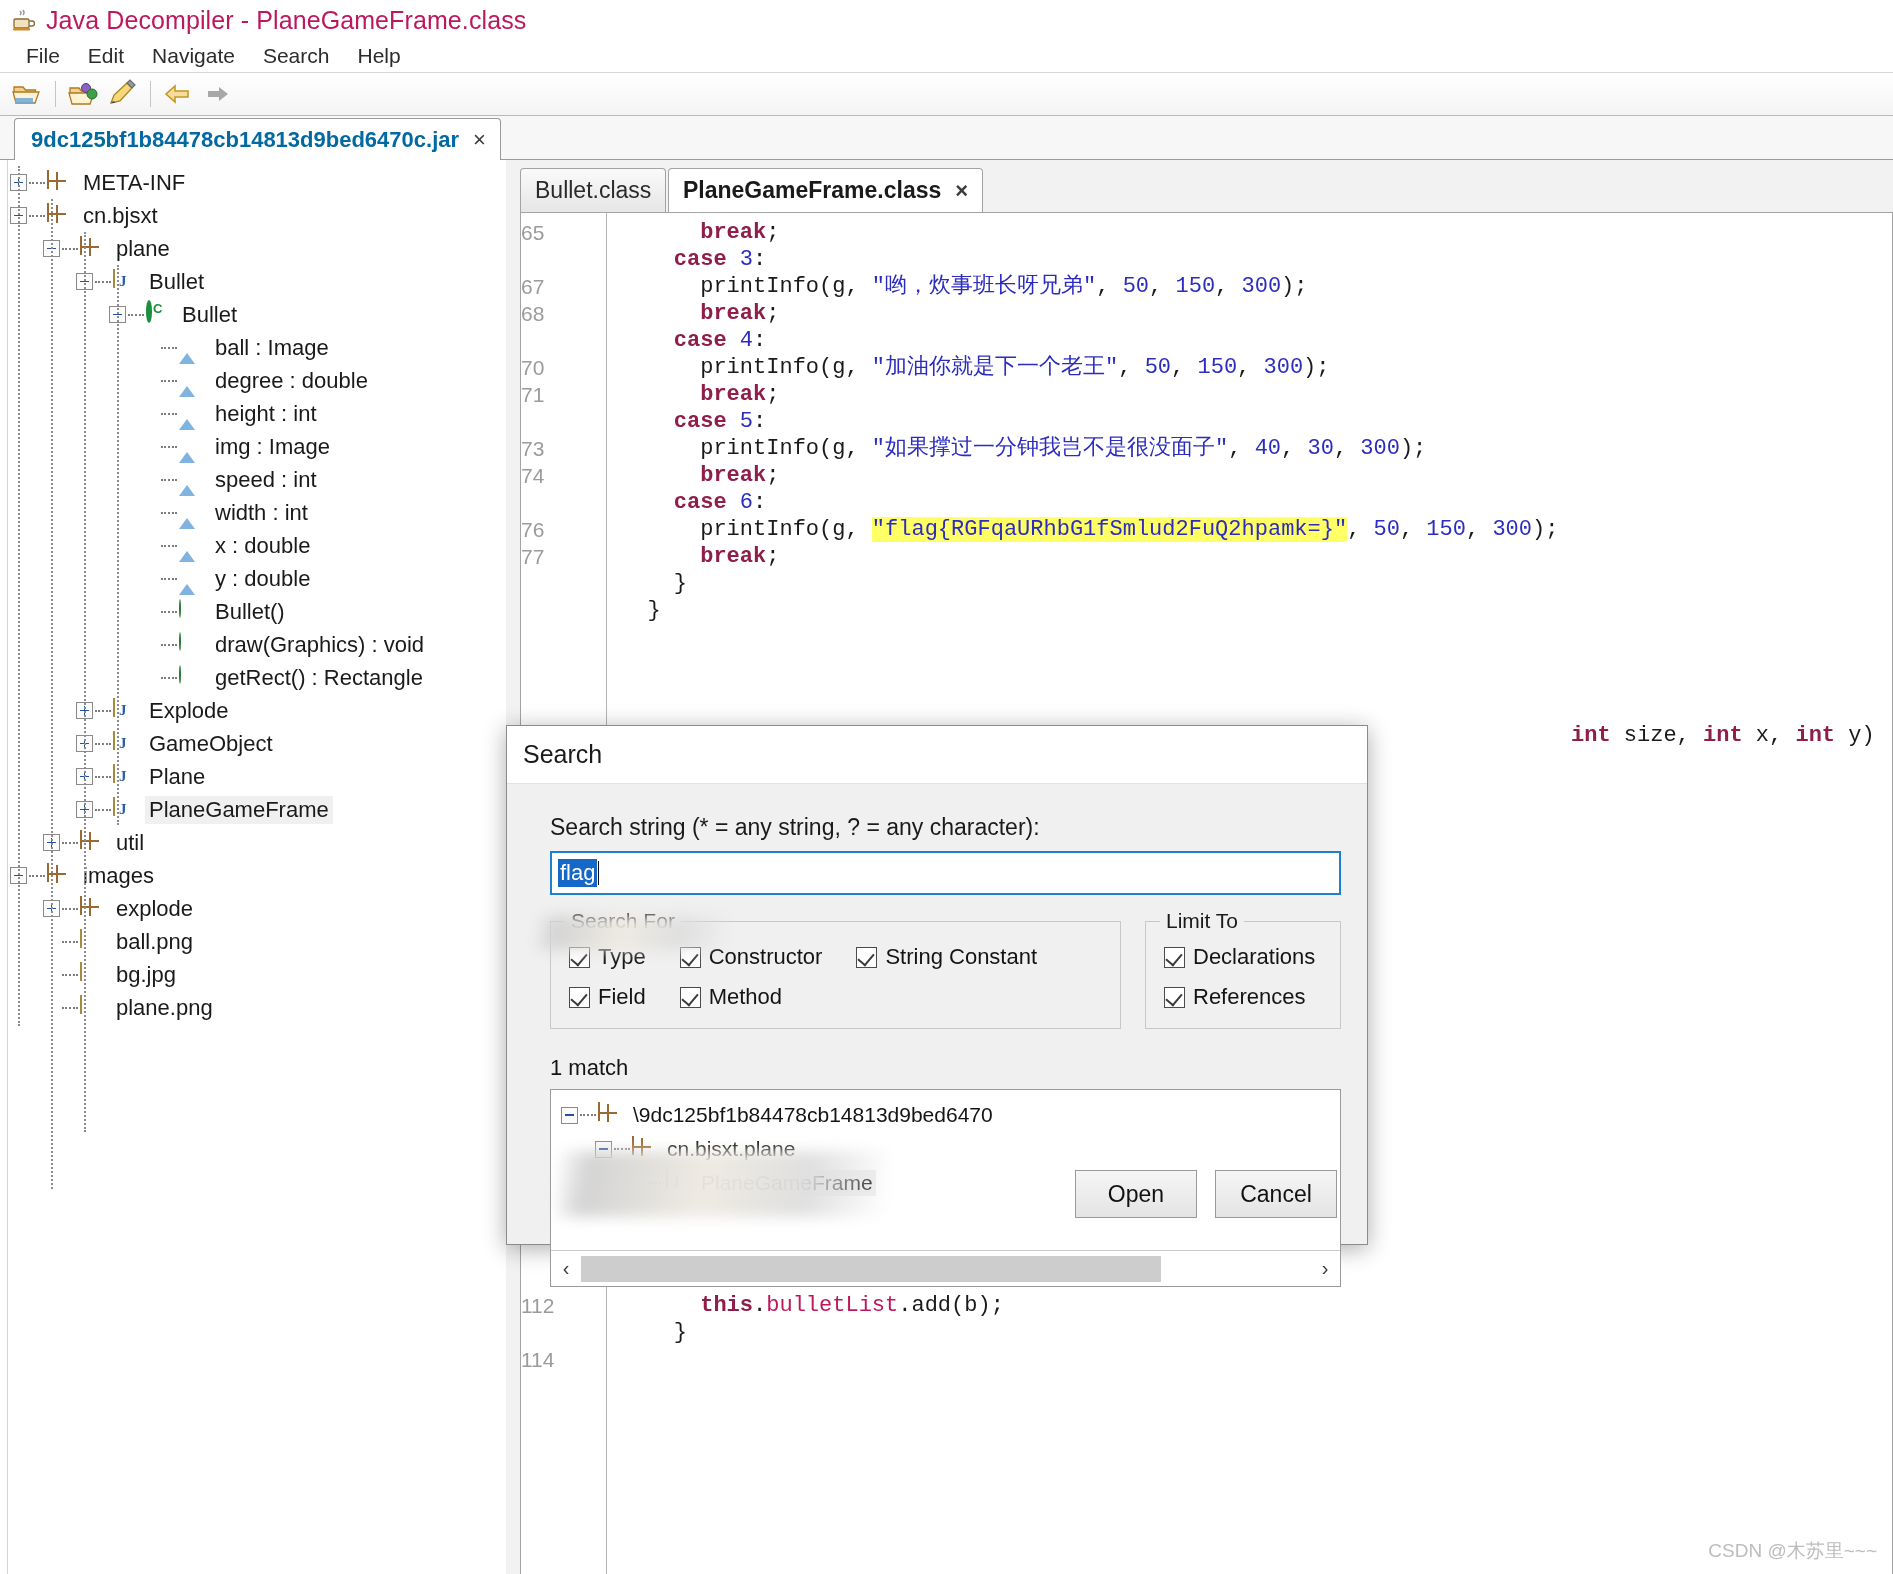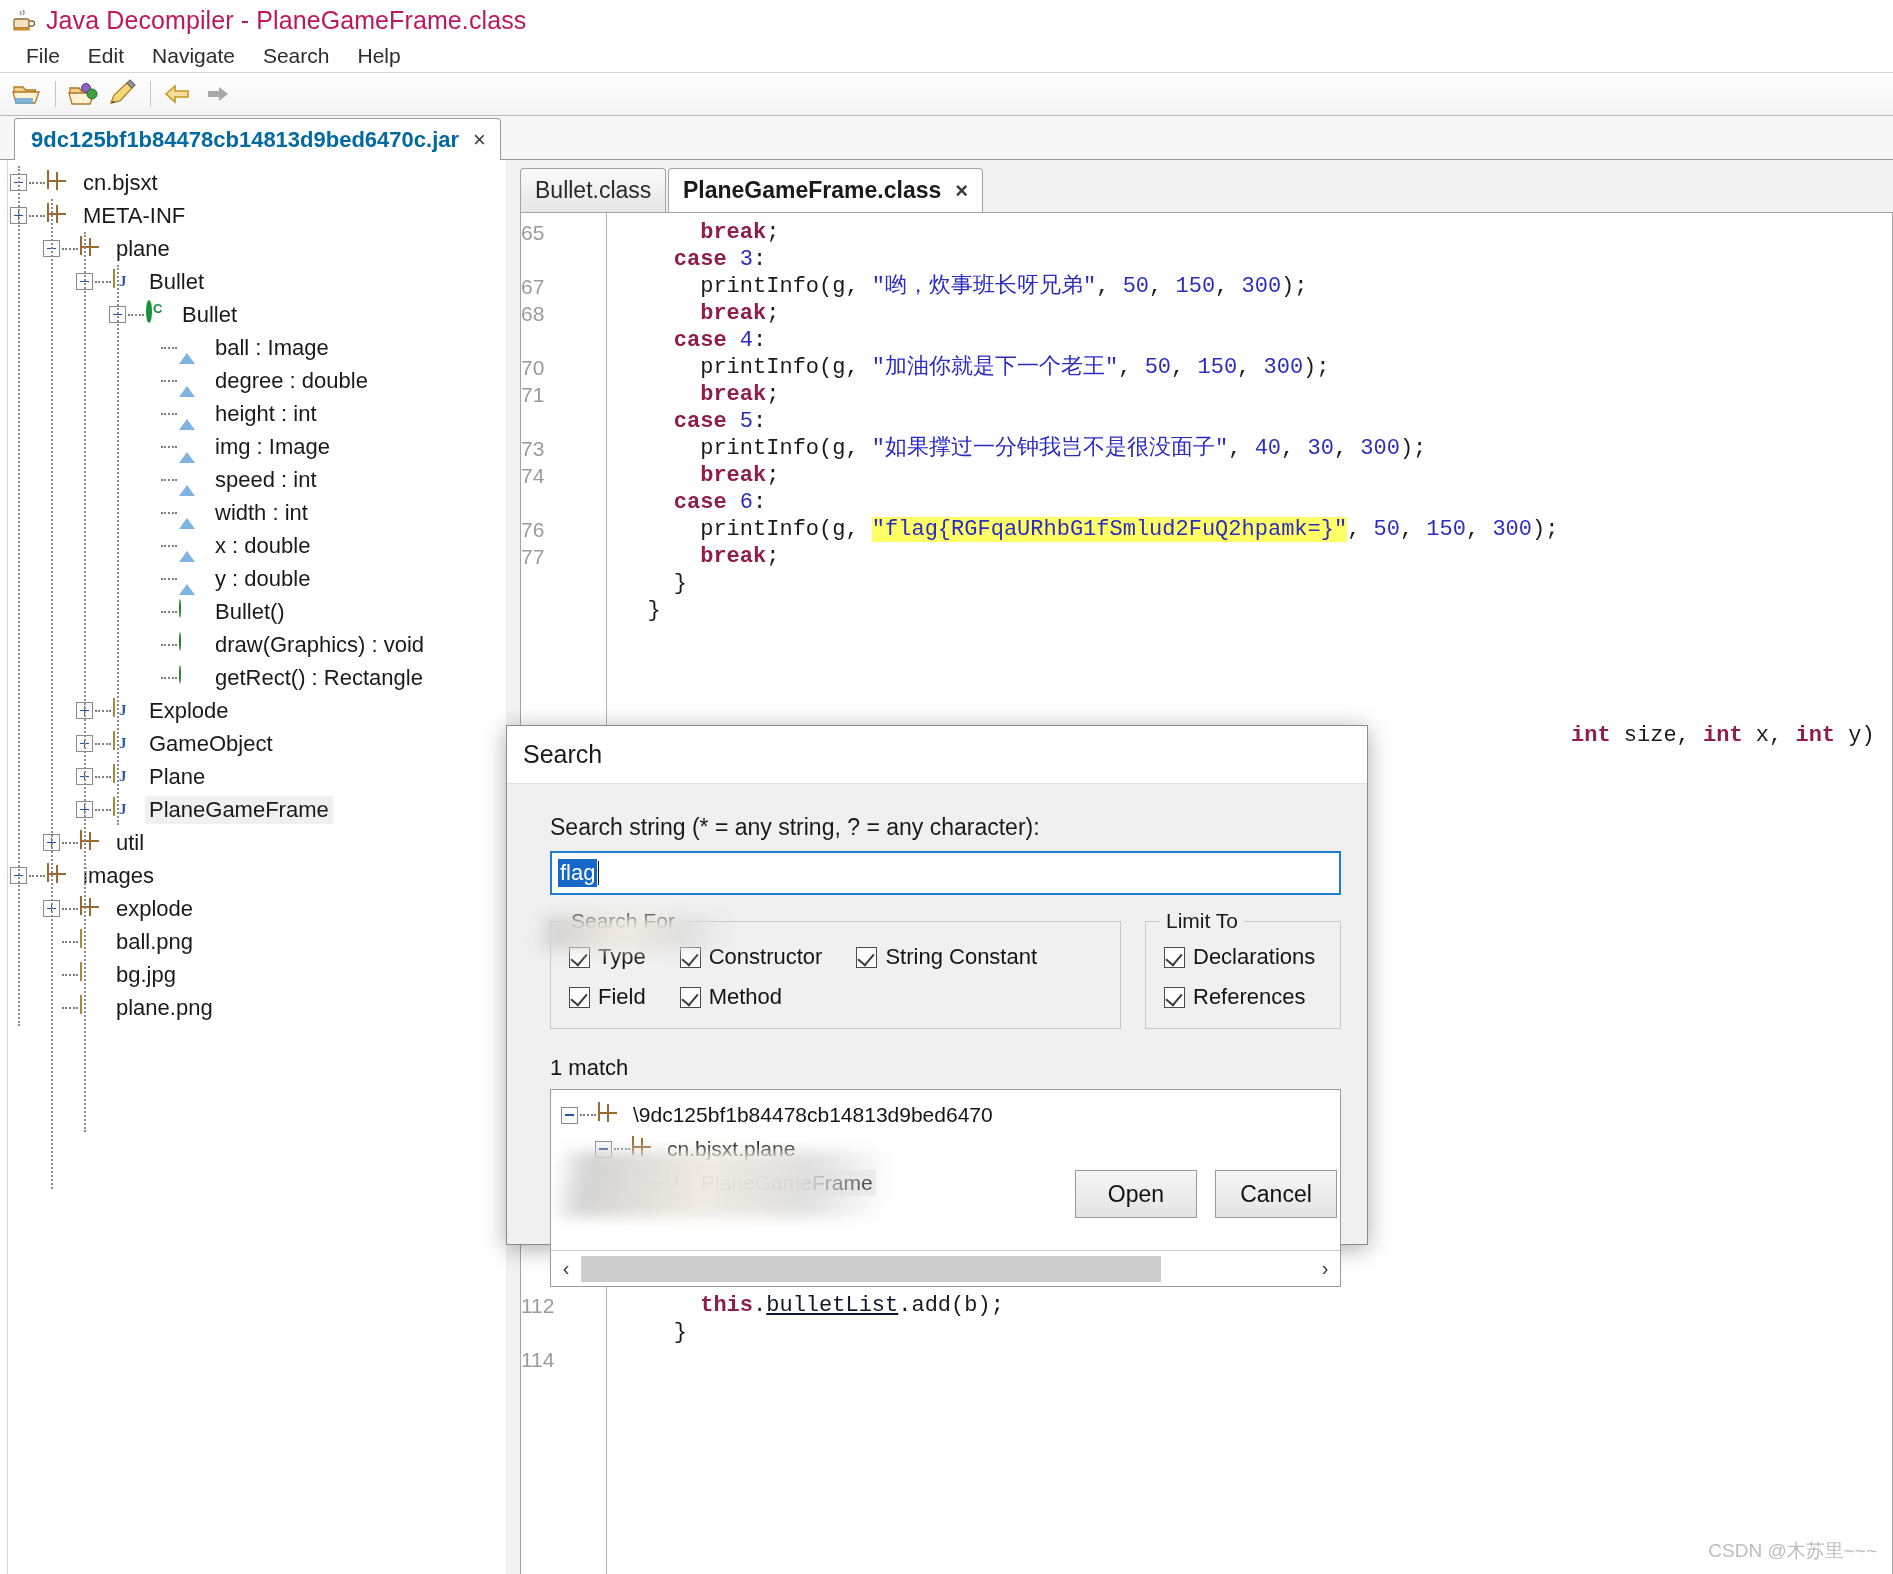--- a/index.html
+++ b/index.html
@@ -165,21 +165,21 @@
     position:absolute; left:0; width:76px; text-align:left;
     color:#9b9b9b; font-size:21px; font-family:"Liberation Sans",sans-serif;
   }
   .ctext { position:absolute; left:100px; }
   .kw { color:#8f1f4a; font-weight:bold; }
   .num { color:#2c2cc0; }
   .str { color:#2c2cc0; }
   .fn  { color:#1a1a1a; }
   .pl  { color:#1a1a1a; }
   .hl  { background:#ffff66; }
-  .fld { color:#0f172a;text-decoration:underline; }
+  .fld { color:#be185d; }
 
   
   .dialog {
     position:absolute; left:506px; top:725px; width:862px; height:520px;
     background:#f0f0f0; border:1px solid #8b8b8b;
     box-shadow: 0 4px 22px rgba(0,0,0,.32);
   }
   .dlg-title {
     height:58px; background:#ffffff; display:flex; align-items:center;
     padding-left:16px; font-size:25px; color:#1a1a1a;
@@ -324,30 +324,30 @@
       <span class="tab-x">×</span>
     </div>
   </div>
 
   <div class="main">
 
     <div class="treepane">
       <div class="tree-scroll-l"></div>
       <div class="tree" id="tree">
           <div class="row" style="padding-left: 0px;">
+            <span class="toggle plus"></span>
+            <span class="dots"></span>
+            <span class="ic"><span class="ic-pkg"></span></span>
+            <span class="row-label">META-INF</span>
+          </div>
+          <div class="row" style="padding-left: 0px;">
             <span class="toggle"></span>
             <span class="dots"></span>
             <span class="ic"><span class="ic-pkg"></span></span>
             <span class="row-label">cn.bjsxt</span>
-          </div>
-          <div class="row" style="padding-left: 0px;">
-            <span class="toggle plus"></span>
-            <span class="dots"></span>
-            <span class="ic"><span class="ic-pkg"></span></span>
-            <span class="row-label">META-INF</span>
           </div>
           <div class="row" style="padding-left: 33px;">
             <span class="toggle"></span>
             <span class="dots"></span>
             <span class="ic"><span class="ic-pkg"></span></span>
             <span class="row-label">plane</span>
           </div>
           <div class="row" style="padding-left: 66px;">
             <span class="toggle"></span>
             <span class="dots"></span>

